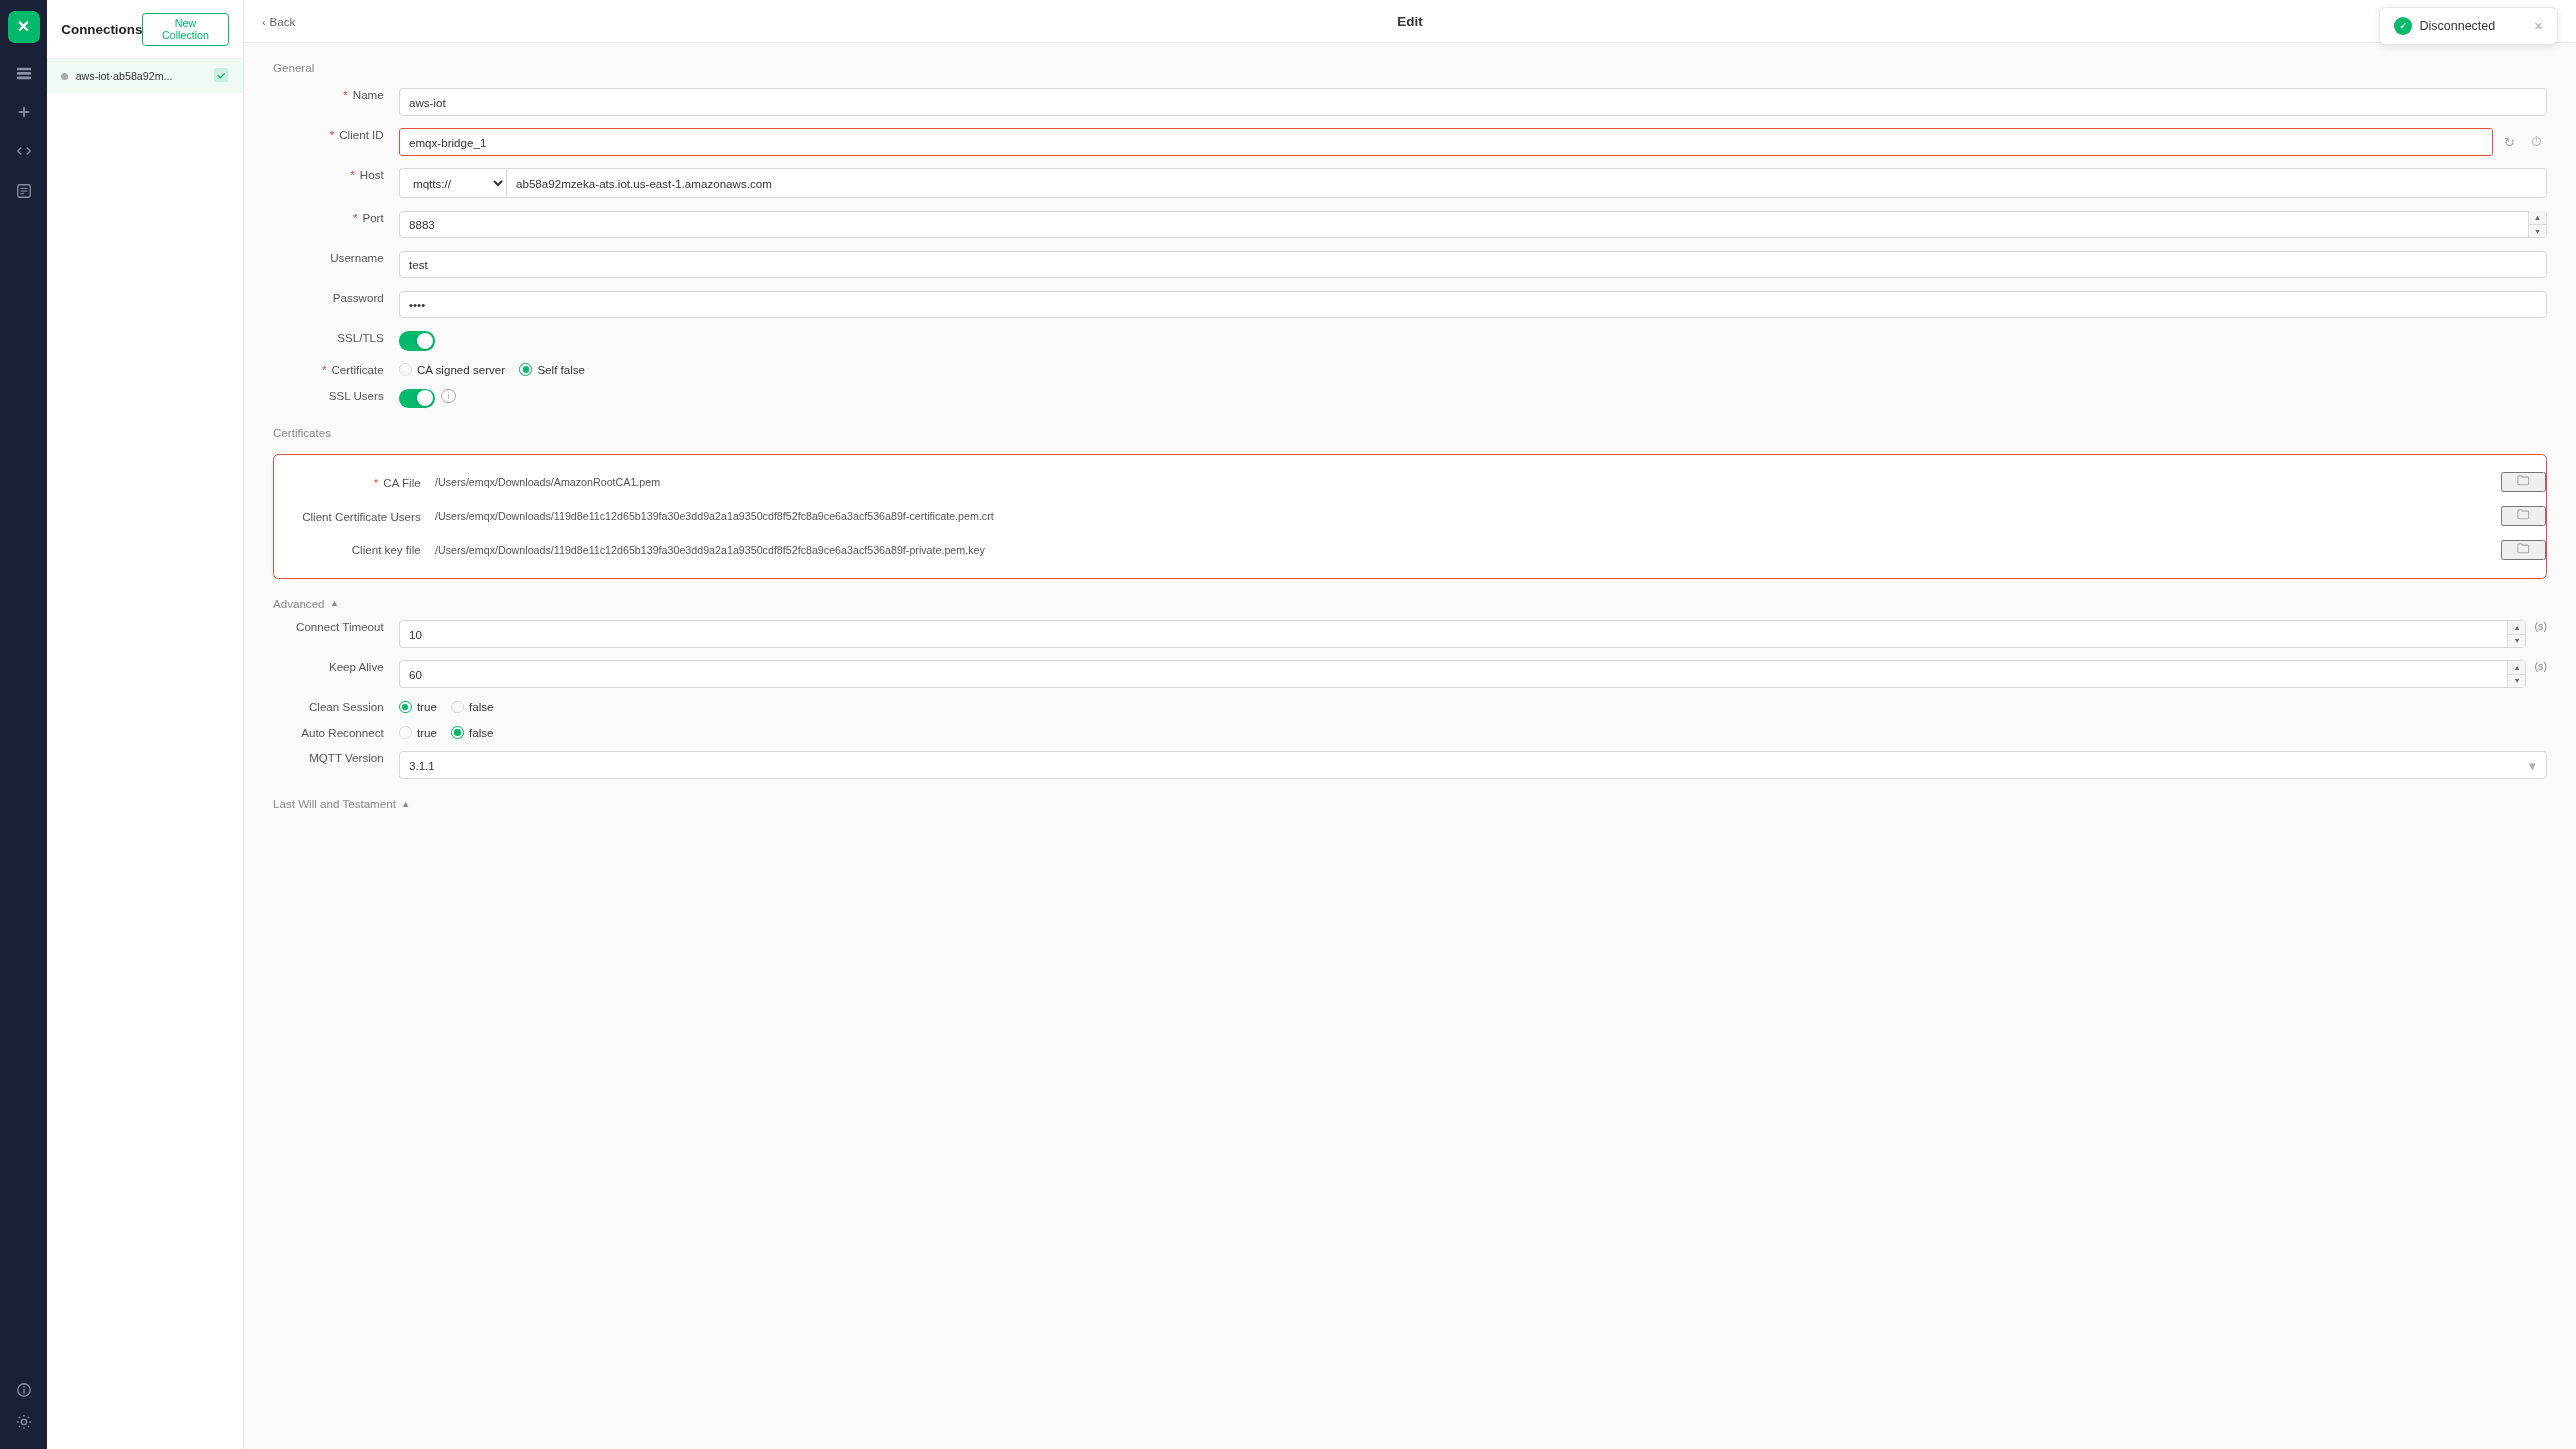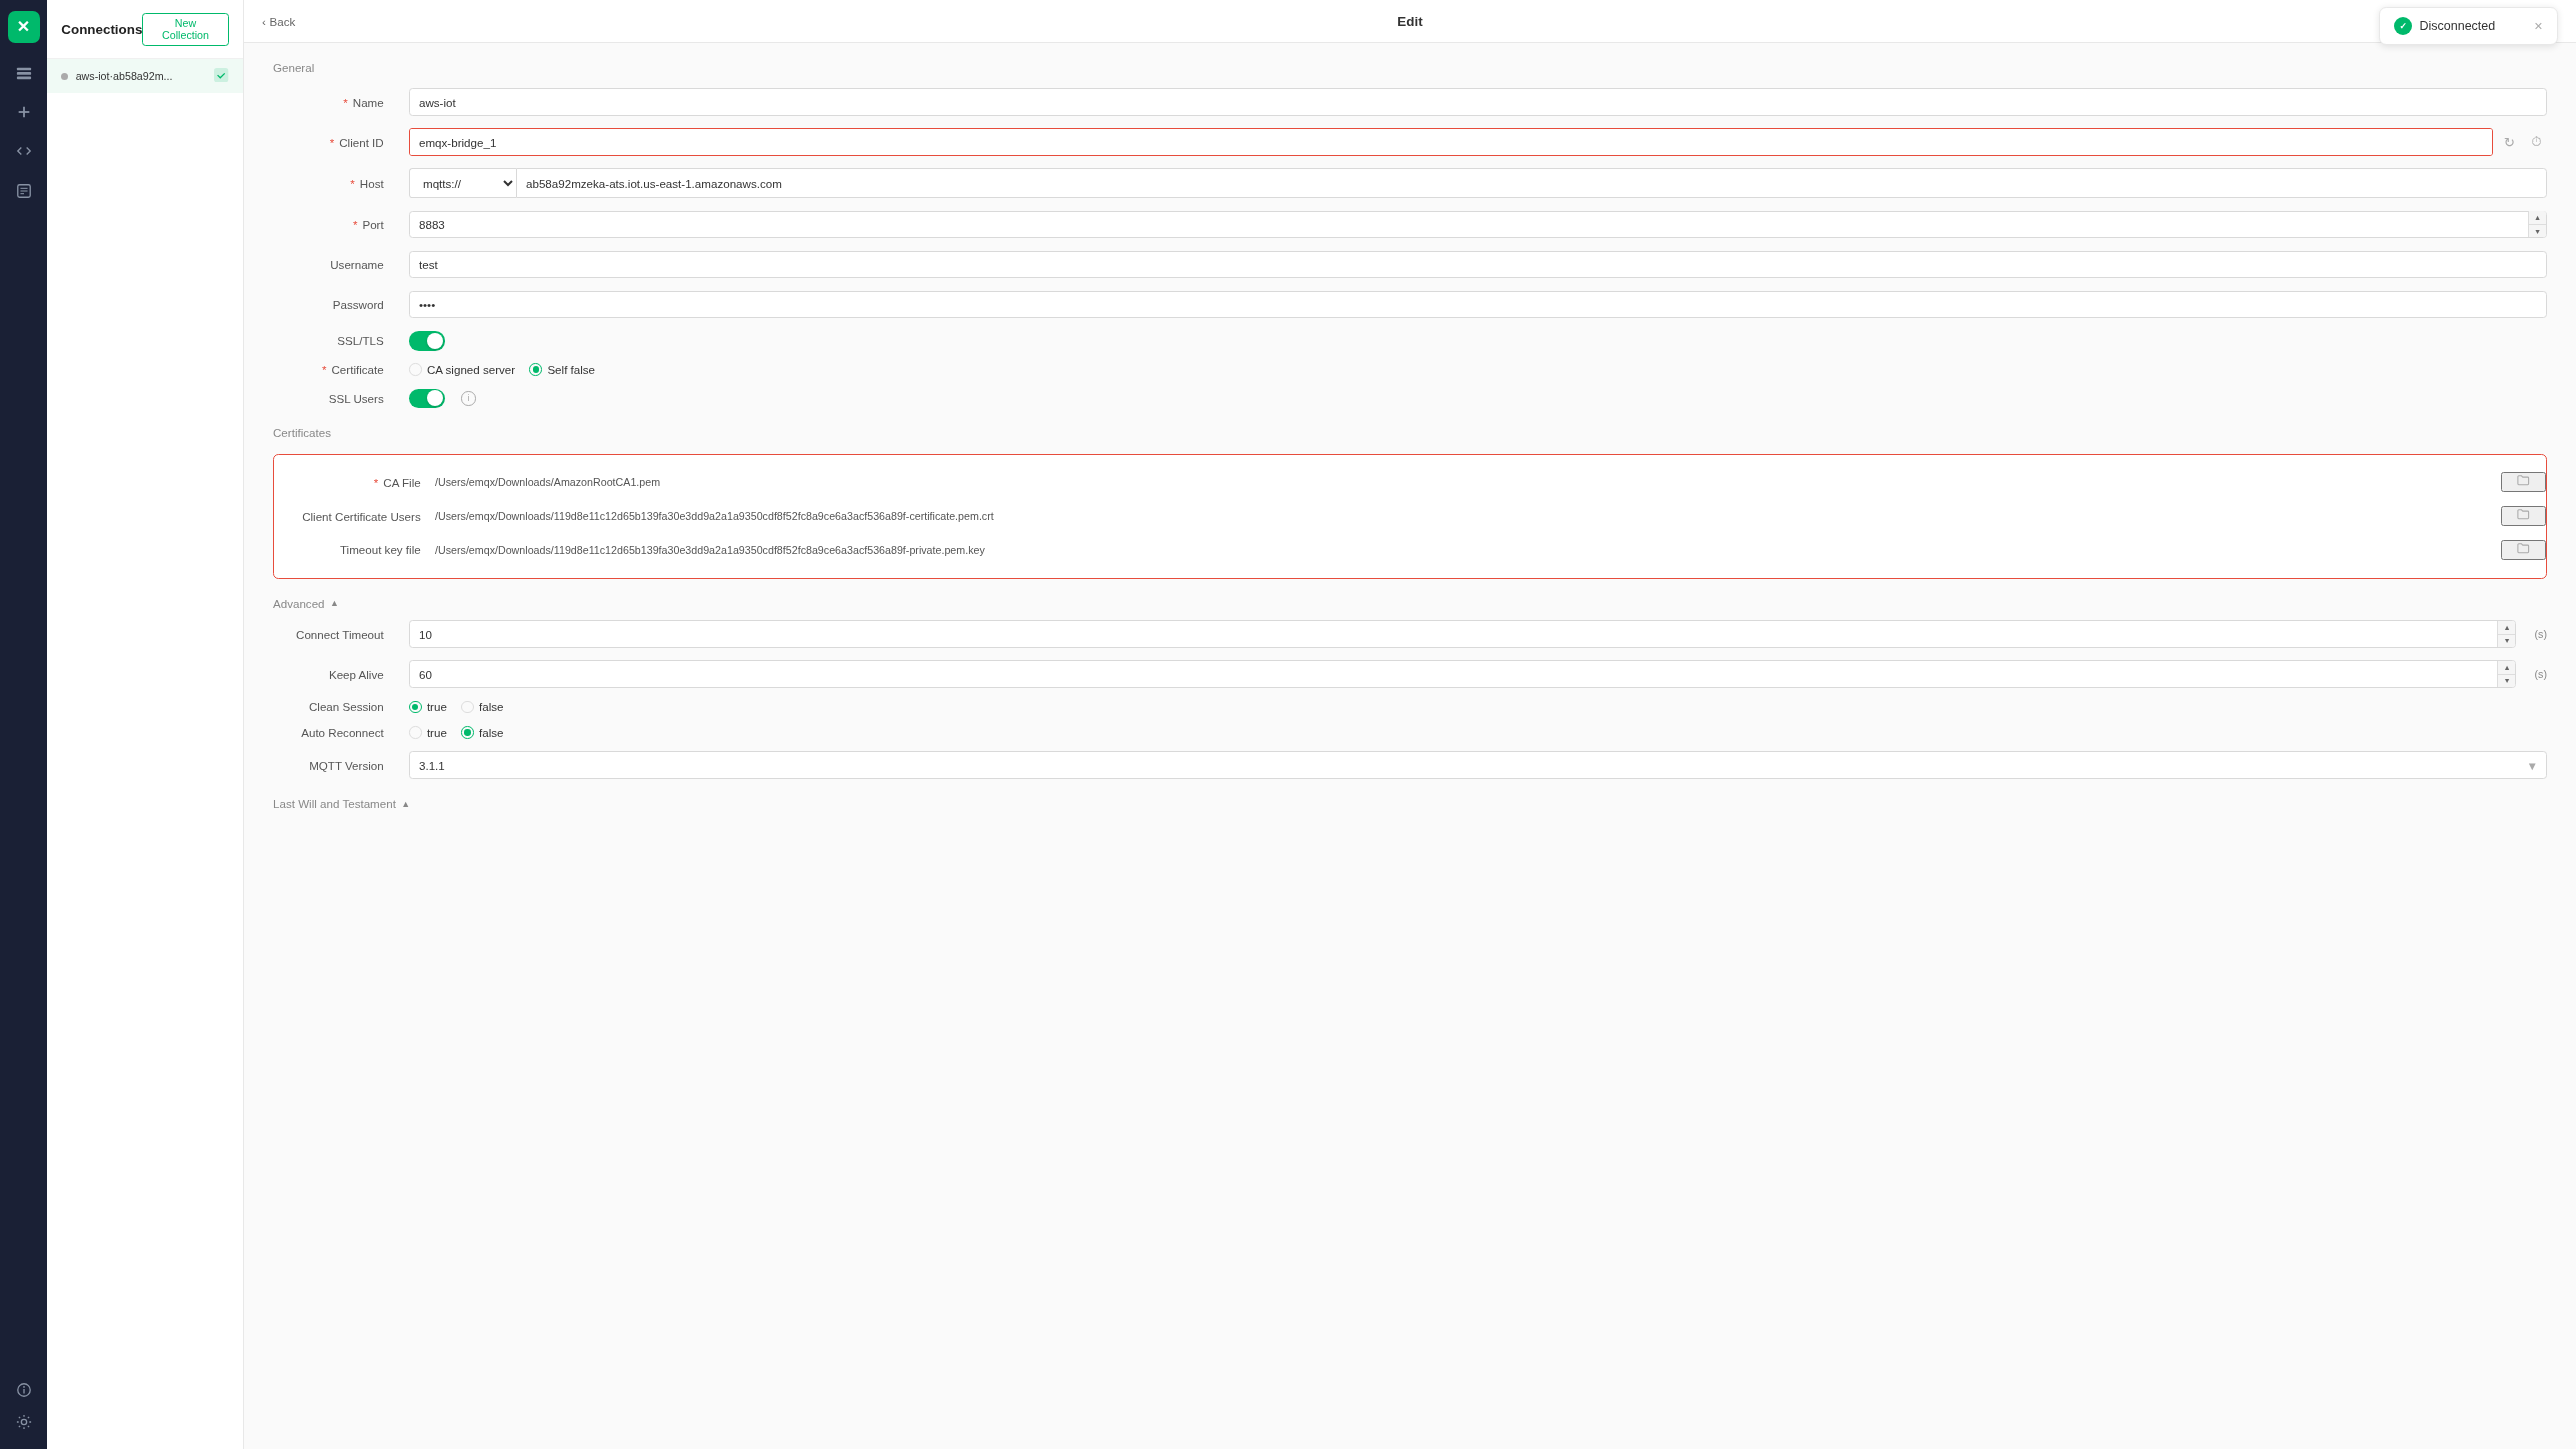--- a/index.html
+++ b/index.html
@@ -35,21 +35,21 @@
     
     .disconnected-banner { position: absolute; top: 7.2px; right: 18px; background: #fff; border: 0.9px solid #e8e8e8; border-radius: 7.2px; padding: 9px 14.3px; display: flex; align-items: center; gap: 7.2px; box-shadow: 0 1.8px 7.2px rgba(0,0,0,0.1); z-index: 100; min-width: 179px; }
     .disconnected-icon { width: 18px; height: 18px; border-radius: 50%; background: #00b96b; display: flex; align-items: center; justify-content: center; flex-shrink: 0; }
     .disconnected-icon span { color: white; font-size: 9.8px; font-weight: bold; }
     .disconnected-text { font-size: 12.5px; font-weight: 400; color: #333; flex: 1; }
     .close-banner { cursor: pointer; color: #aaa; font-size: 14.3px; margin-left: 7.2px; }
 
     
     .form-area { flex: 1; overflow-y: auto; padding: 18px 29px; background: #fafafa; }
     .section-title { font-size: 11.6px; color: #888; margin-bottom: 14.3px; font-weight: 400; }
-    .form-row { display: flex; align-items: center; margin-bottom: 12.5px; gap: 11px; }
+    .form-row { display: flex; align-items: flex-start; margin-bottom: 12.5px; gap: 1px; }
     .form-label { width: 125px; text-align: right; padding-right: 14.3px; font-size: 11.6px; color: #555; flex-shrink: 0; }
     .required { color: #e74c3c; margin-right: 1.8px; }
     .form-input { flex: 1; border: 0.9px solid #d9d9d9; border-radius: 3.6px; padding: 6.3px 9px; font-size: 11.6px; outline: none; color: #333; background: #fff; }
     .host-select { width: 107px; border: 0.9px solid #d9d9d9; border-radius: 3.6px 0 0 3.6px; padding: 6.3px 9px; font-size: 11.6px; background: #fff; color: #333; border-right: none; }
     .host-input { flex: 1; border: 0.9px solid #d9d9d9; border-radius: 0 3.6px 3.6px 0; padding: 6.3px 9px; font-size: 11.6px; color: #333; background: #fff; outline: none; }
     .input-with-arrows { flex: 1; position: relative; display: flex; }
     .input-with-arrows input { flex: 1; border: 0.9px solid #d9d9d9; border-radius: 3.6px; padding: 6.3px 27px 6.3px 9px; font-size: 11.6px; color: #333; background: #fff; outline: none; }
     .arrow-btns { position: absolute; right: 0.9px; top: 0.9px; bottom: 0.9px; width: 18px; display: flex; flex-direction: column; }
     .arrow-btn { flex: 1; background: #f5f5f5; border: none; cursor: pointer; font-size: 7.2px; display: flex; align-items: center; justify-content: center; color: #666; border-left: 0.9px solid #ddd; }
     .arrow-btn:first-child { border-bottom: 0.9px solid #ddd; border-radius: 0 2.7px 0 0; }
@@ -293,21 +293,21 @@
           <div class="cert-label">Client Certificate Users</div>
           <span class="cert-value">/Users/emqx/Downloads/119d8e11c12d65b139fa30e3dd9a2a1a9350cdf8f52fc8a9ce6a3acf536a89f-certificate.pem.crt</span>
           <button class="cert-icon-btn">
             <svg width="12.5" height="12.5" viewBox="0 0 14 14" fill="none">
               <path d="M1 3a1 1 0 011-1h3l1.5 1.5H12a1 1 0 011 1V11a1 1 0 01-1 1H2a1 1 0 01-1-1V3z" stroke="#aaa" stroke-width="1.2" fill="none"></path>
             </svg>
           </button>
         </div>
 
         <div class="cert-row">
-          <div class="cert-label">Timeout key file</div>
+          <div class="cert-label">Client key file</div>
           <span class="cert-value">/Users/emqx/Downloads/119d8e11c12d65b139fa30e3dd9a2a1a9350cdf8f52fc8a9ce6a3acf536a89f-private.pem.key</span>
           <button class="cert-icon-btn">
             <svg width="12.5" height="12.5" viewBox="0 0 14 14" fill="none">
               <path d="M1 3a1 1 0 011-1h3l1.5 1.5H12a1 1 0 011 1V11a1 1 0 01-1 1H2a1 1 0 01-1-1V3z" stroke="#aaa" stroke-width="1.2" fill="none"></path>
             </svg>
           </button>
         </div>
       </div>
     </div>
 

